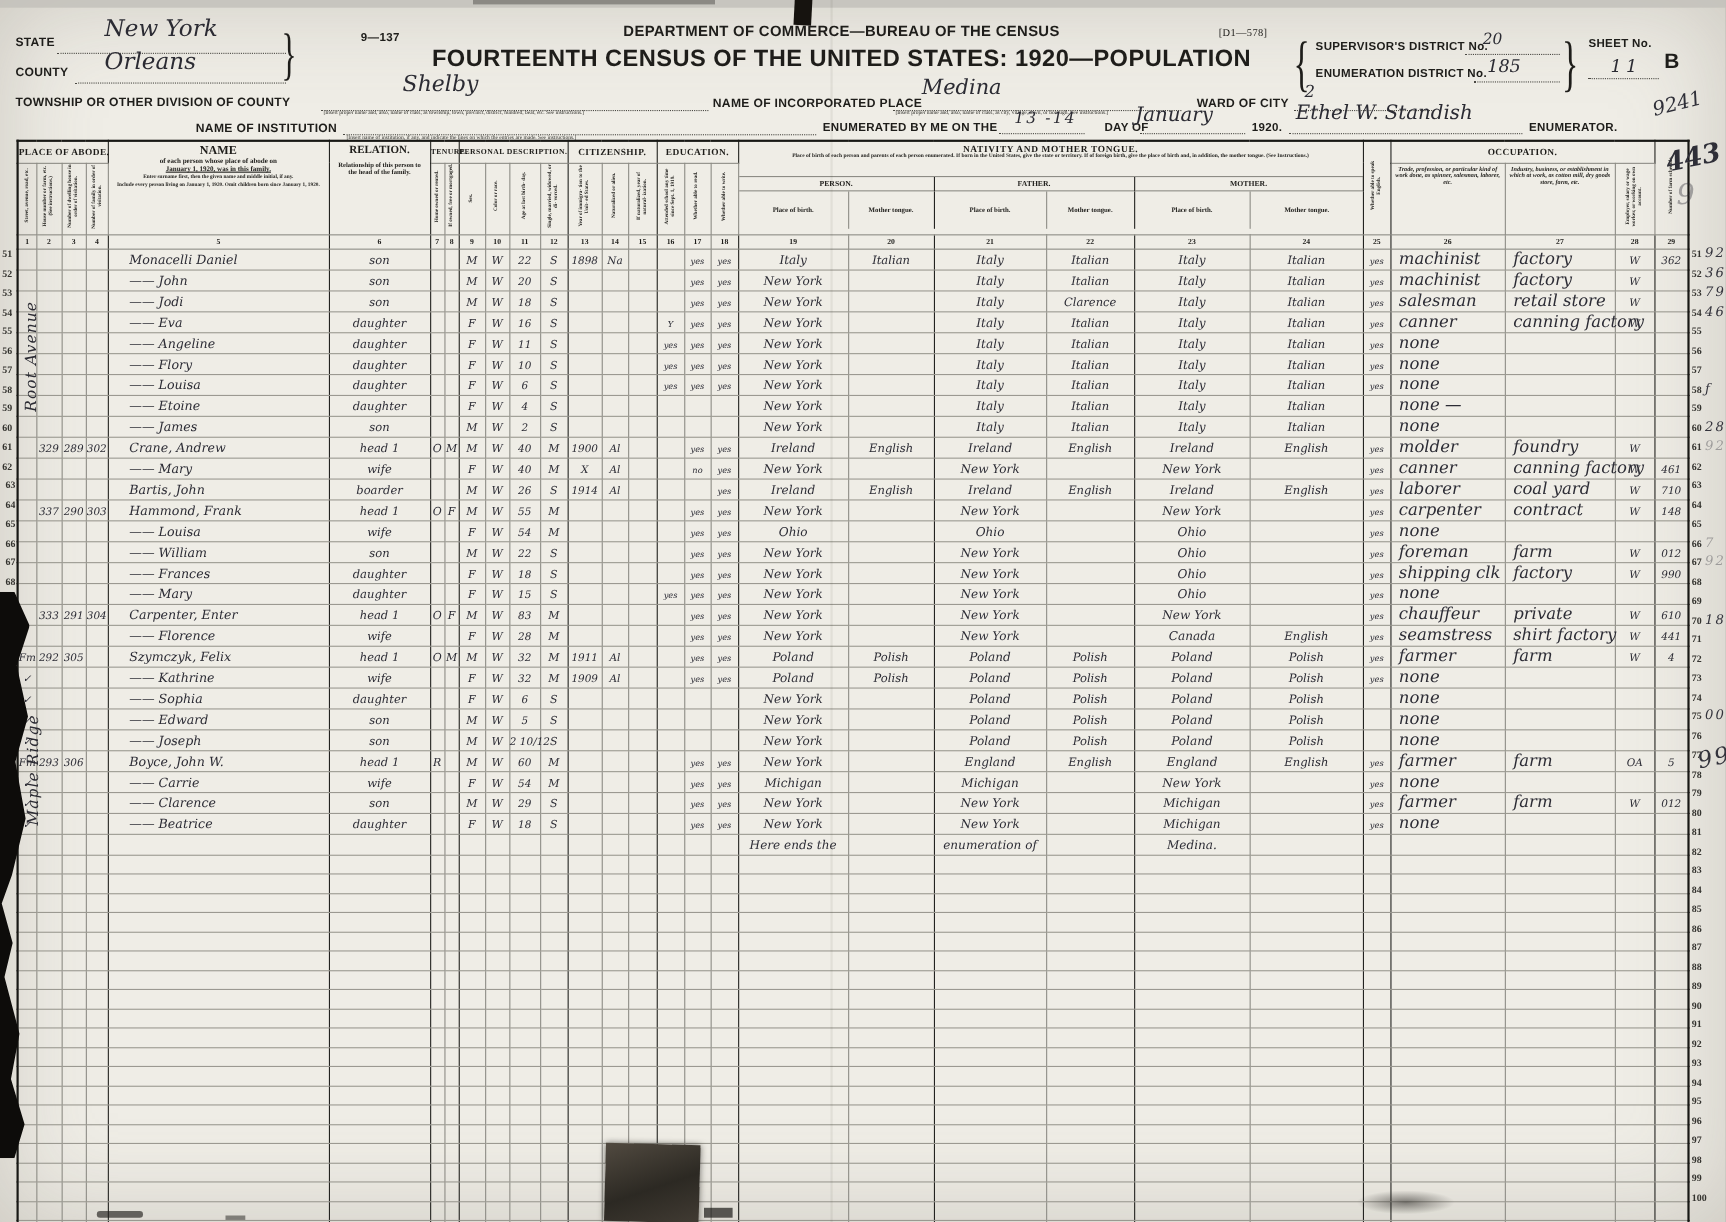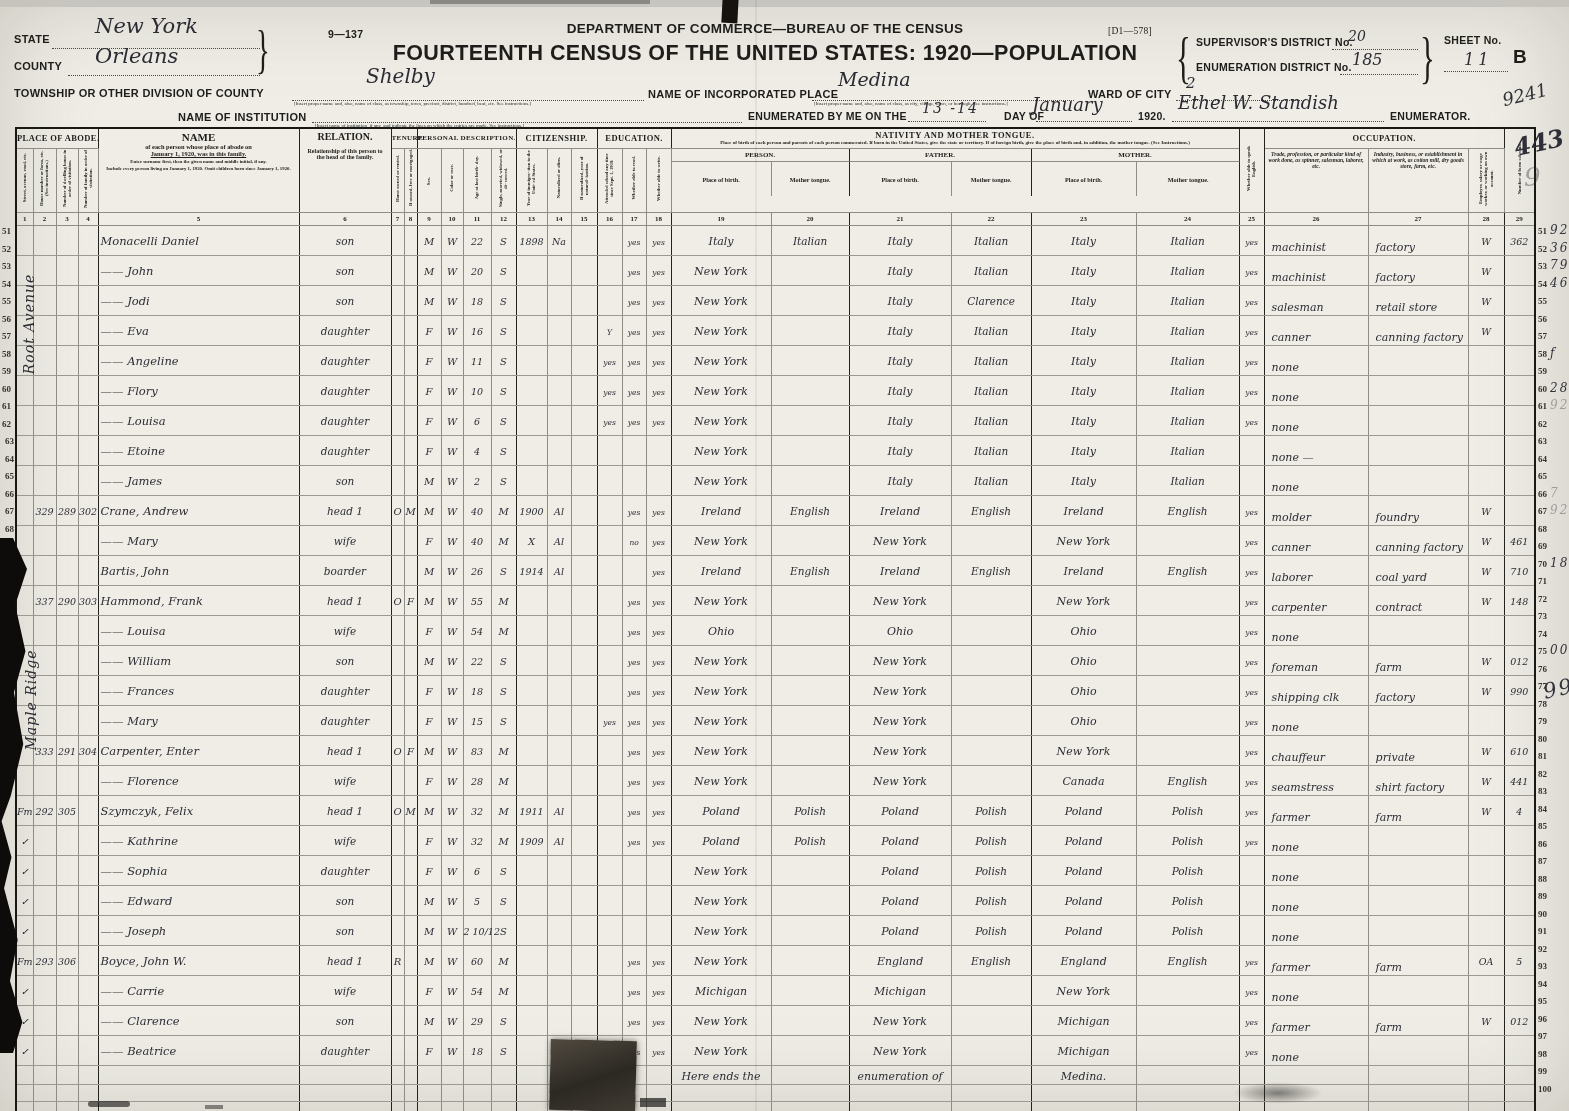--- a/index.html
+++ b/index.html
@@ -26,40 +26,40 @@
   .namehead{vertical-align:top;text-align:center;}
   .nh-t{font-size:11px;font-weight:bold;margin-top:2px;}
   .nh-s{font-size:6.4px;font-weight:bold;}
   .nh-u{font-size:6.4px;font-weight:bold;text-decoration:underline;}
   .nh-x{font-size:4.8px;margin-top:2px;padding:0 3px;white-space:normal;}
   .relhead{vertical-align:top;text-align:center;}
   .rel-n{font-size:6px;font-weight:bold;white-space:normal;padding:6px 8px 0 8px;}
   .nathead{vertical-align:top;text-align:center;padding:0;}
   .nat-t{font-size:8.5px;font-weight:bold;letter-spacing:.6px;margin-top:1px;}
   .nat-n{font-size:5px;white-space:normal;padding:0 14px;line-height:1.25;font-weight:bold;}
-  .nat-grid{display:grid;grid-template-columns:100px 78px 102px 80px 105px 103px;margin-top:2px;
+  .nat-grid{display:grid;grid-template-columns:100px 78px 102px 80px 105px 103px;margin-top:14px;
             border-top:1px solid #8d8c85;}
   .ng{grid-column:span 2;font-size:7px;font-weight:bold;border-bottom:1px solid #8d8c85;
       border-right:1.8px solid #232320;padding:2px 0;}
   .ng:last-child{border-right:none;}
   .ns{font-size:6.2px;font-weight:bold;height:34px;display:flex;align-items:center;justify-content:center;
       border-right:1px solid #8d8c85;}
   .ns.hb{border-right:1.8px solid #232320;}
   .ns:last-child{border-right:none;}
   .num{font-size:7px;font-weight:bold;text-align:center;}
   #census tbody tr{height:17.5px;}
   #census tbody td{border-top:none;border-bottom:1px solid #9b9991;}
   td.d{text-align:center;}
   td.name,td.occ,td.ind{text-align:left;}
   .hwc{font-family:"DejaVu Serif",serif;font-style:italic;color:#2c2c35;display:inline-block;line-height:1;}
-  .hw-name{font-size:11.5px;padding-left:2px;font-style:italic;}
+  .hw-name{font-size:11.5px;padding-left:19px;font-style:italic;}
   .hw-rel{font-size:10.5px;}
   .hw-pob,.hw-fpob,.hw-mpob{font-size:11px;}
   .hw-mt,.hw-fmt,.hw-mmt{font-size:10.5px;}
-  .hw-occ,.hw-ind{font-size:11px;padding-left:7px;margin-top:16px;}
+  .hw-occ,.hw-ind{font-size:15px;padding-left:7px;}
   .hw-sch,.hw-read,.hw-write,.hw-eng{font-size:7.5px;}
   .hw-sex,.hw-race,.hw-mar,.hw-own,.hw-mort{font-size:10px;}
   .hw-age,.hw-imm,.hw-nat,.hw-natyr,.hw-emp,.hw-farm{font-size:9.5px;}
   .hw-house,.hw-dwell,.hw-fam,.hw-c1{font-size:9.5px;}
 
   .lnum{position:absolute;font-size:9px;font-weight:bold;color:#34332f;font-family:"Liberation Serif",serif;z-index:2;}
   .cut{width:12px;overflow:hidden;text-align:right;display:inline-block;}
   .mnote{position:absolute;font-family:"DejaVu Serif",serif;font-style:italic;color:#33333c;
          font-size:12px;letter-spacing:2px;z-index:3;}
   .faint{opacity:.38;}

